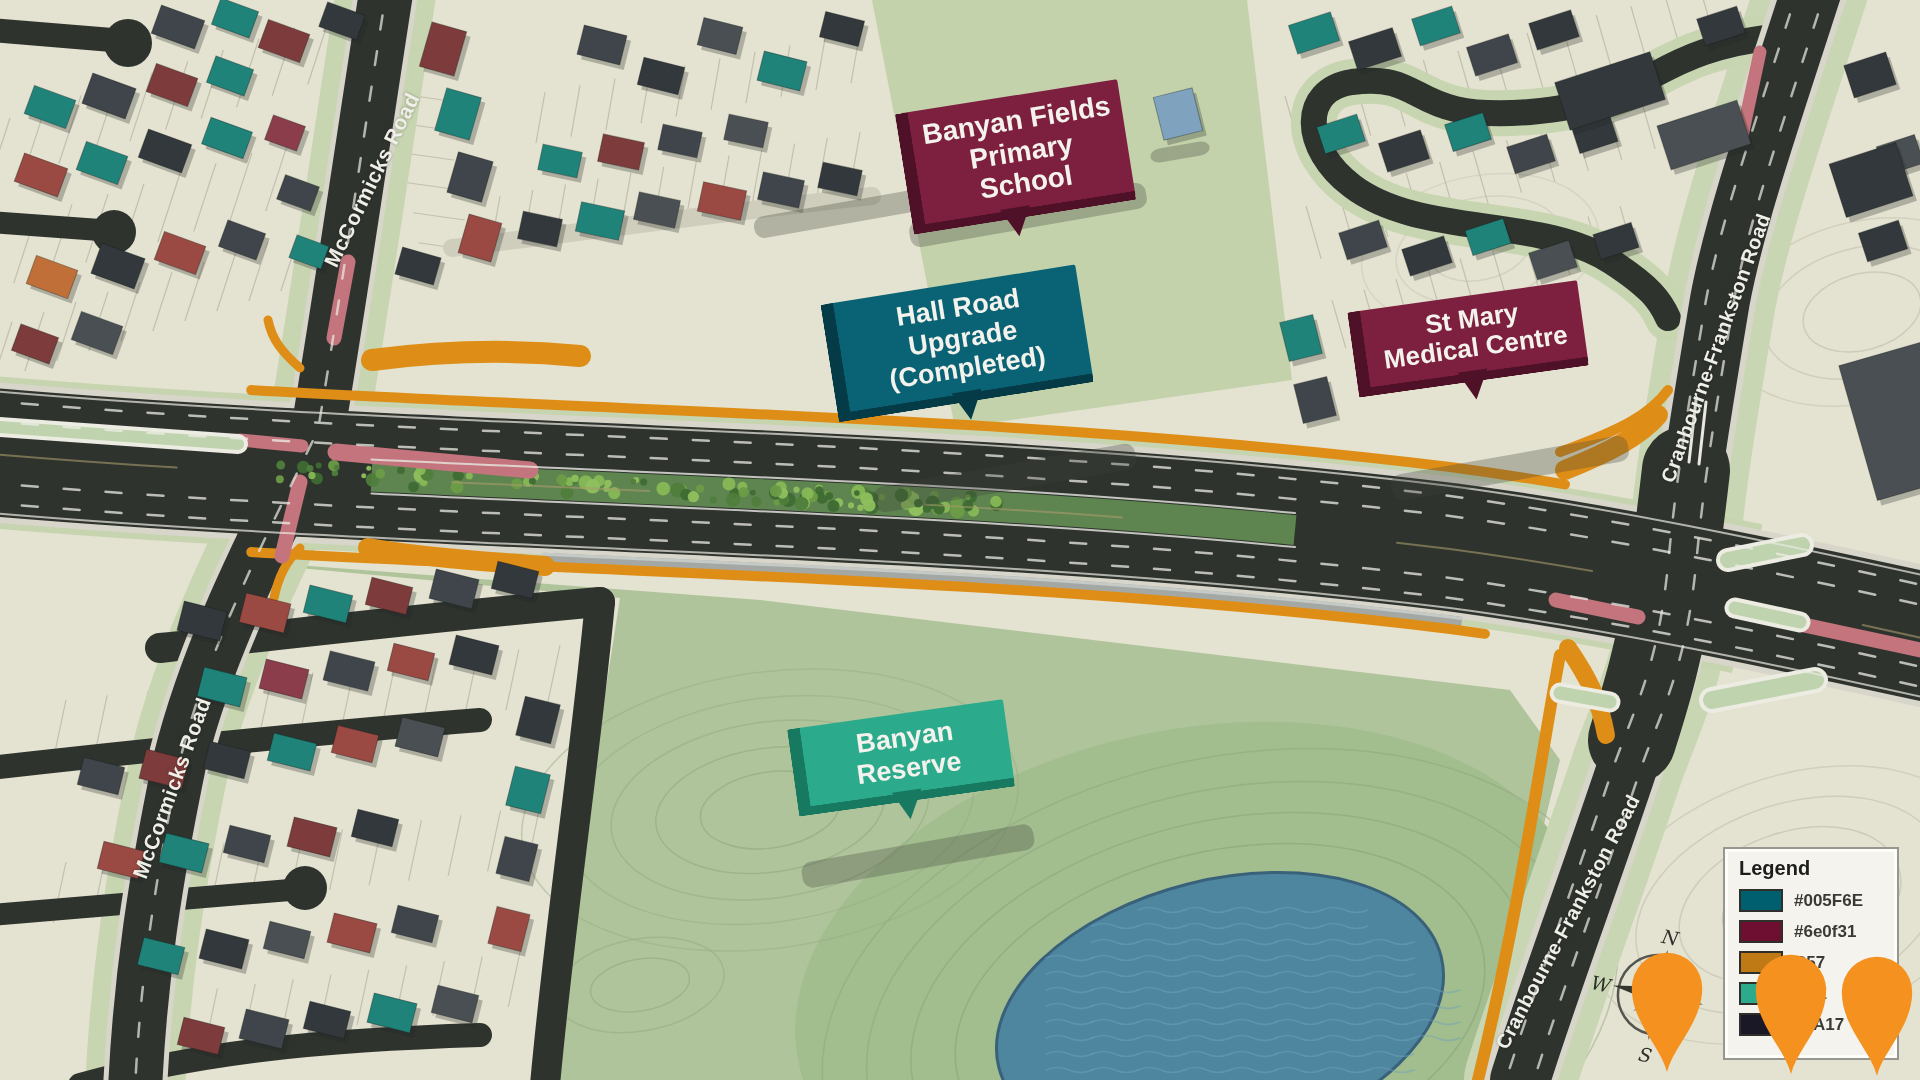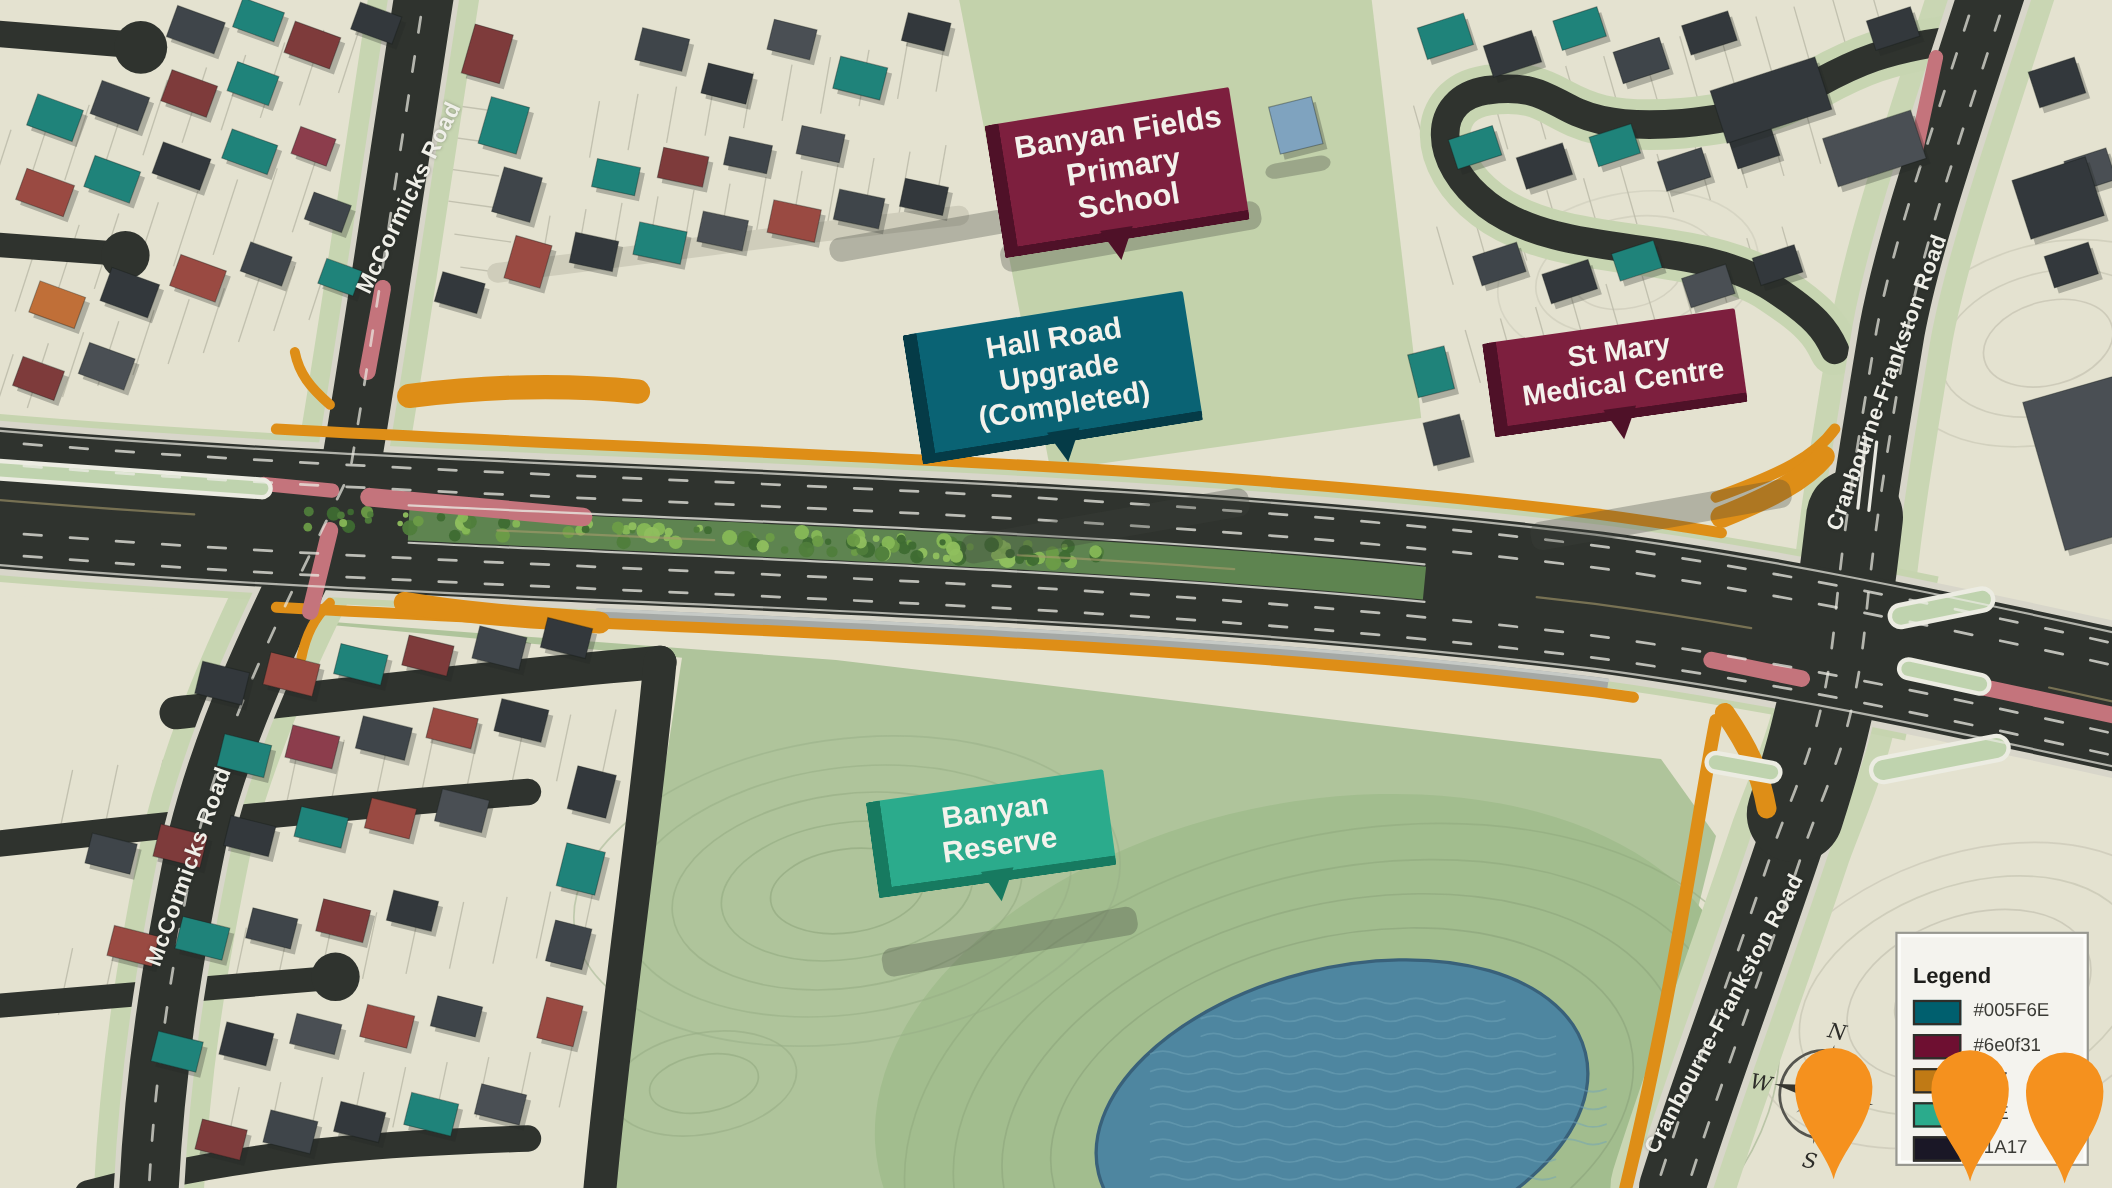--- a/index.html
+++ b/index.html
@@ -17,23 +17,23 @@
     border-radius:2px;}
   .sign .tail{position:absolute;left:36%;bottom:-27px;width:0;height:0;
     border:15px solid transparent;border-bottom:0;border-top:29px solid var(--edge);}
   .sign.maroon{--edge:#4F1128;}
   .sign.teal{--edge:#053B47;}
   .sign.green{--edge:#177A60;}
   .s1{font-size:28px;} .s2{font-size:27px;} .s3{font-size:26px;} .s4{font-size:27px;}
   
   .legend{position:absolute;left:1723px;top:847px;width:176px;height:213px;box-sizing:border-box;
     background:#F4F3EE;border:2px solid #97978F;box-shadow:inset 0 0 0 3px #FDFDFA;
-    padding:28px 14px;z-index:6;}
+    padding:8px 14px;z-index:6;}
   .legend-title{font-size:20px;font-weight:bold;color:#1D1D1B;margin-bottom:9px;}
-  .lrow{display:flex;gap:11px;margin:8px 0;}
+  .lrow{display:flex;align-items:center;gap:11px;margin:8px 0;font-weight:bold;}
   .sw{display:inline-block;width:44px;height:23px;border:2px solid #2E2E2A;box-sizing:border-box;flex:none;}
   .lb{font-size:17px;color:#3A3A35;}
   .compass{position:absolute;left:1588px;top:918px;z-index:7;}
   .pin{position:absolute;z-index:9;}
 </style>
 </head>
 <body>
 
 <div class="stage">
 

